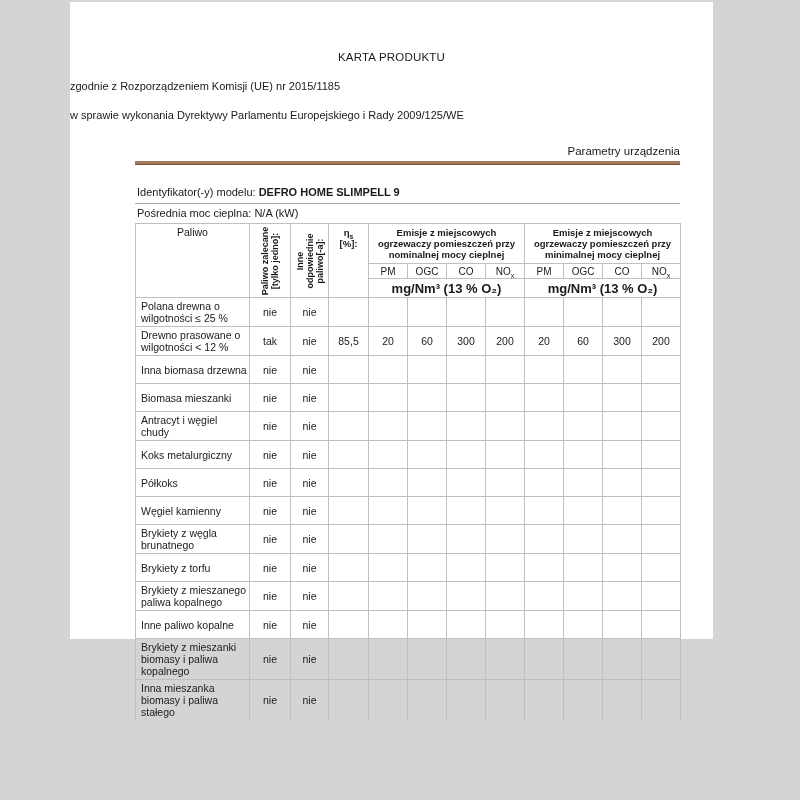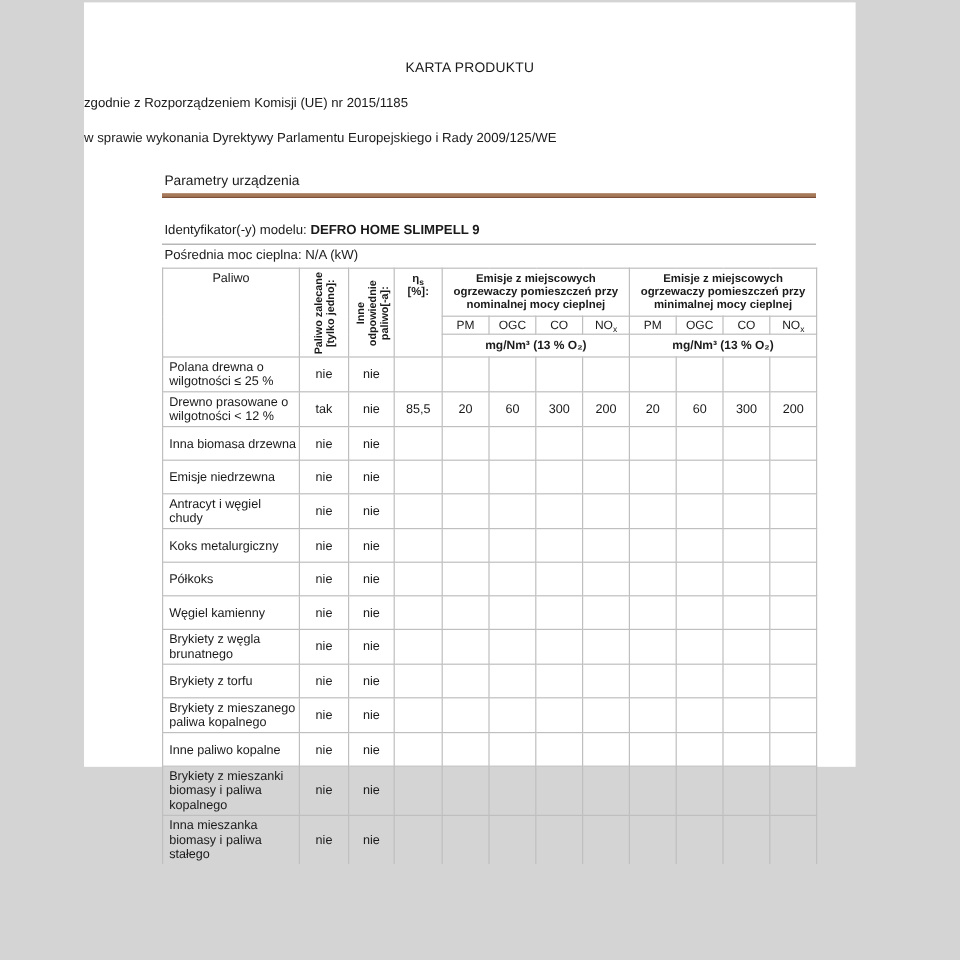--- a/index.html
+++ b/index.html
@@ -11,21 +11,21 @@
     color: var(--text, #1a1a1a);
   }
   .page {
     position: absolute; left: 70px; top: 2px;
     width: 643px; height: 637px;
     background: var(--paper, #ffffff);
   }
   .doc-title { margin-top: 49px; text-align: center; font-size: 11.5px; letter-spacing: .2px; }
   .doc-sub   { margin-top: 17px; font-size: 11px; }
   .content   { margin: 0 33px 0 65px; }
-  .section-heading { margin-top: 24px; font-size: 11.5px; padding-left: 2px; }
+  .section-heading { margin-top: 24px; font-size: 11.5px; padding-left: 2px; text-align: right; }
   .accent-rule {
     margin-top: 4px; height: 4px;
     background: var(--accent_brown, #a6795a);
     border-bottom: 1px solid var(--accent_brown_dark, #7c5138);
   }
   .info-list { margin-top: 18px; }
   .info-line { font-size: 11px; padding: 3px 0 5px 2px; border-bottom: 1px solid var(--separator, #a6a6a6); }
   .info-line:last-child { border-bottom: 0; padding-bottom: 2px; }
   .b { font-weight: bold; }
   .strike { text-decoration: line-through; }
@@ -39,21 +39,21 @@
   .vert-th { position: relative; }
   .rot {
     position: absolute; top: 50%; left: 50%;
     transform: translate(-50%, -50%) rotate(-90deg);
     width: 70px; text-align: center;
     font-size: 9px; font-weight: bold; line-height: 10px;
   }
   .eta-h   { font-size: 9.5px; font-weight: bold; vertical-align: top; padding-top: 3px; line-height: 11px; text-align: center; }
   .group-h { font-size: 9.5px; font-weight: bold; line-height: 11px; padding: 1px 2px; vertical-align: middle; text-align: center; }
   .pol-h   { font-size: 10px;  font-weight: normal; }
-  .unit-h  { font-size: 10px; font-weight: bold; text-align: center; }
+  .unit-h  { font-size: 13px; font-weight: bold; text-align: center; }
   .params tbody tr { height: 28px; }
   .params tbody td { font-size: 10.5px; text-align: center; line-height: 12px; padding: 2px 1px; }
   .params tbody td.fuel-cell { text-align: left; padding-left: 5px; }
   .params tbody tr:last-child td { border-bottom: 0; }
   sub { font-size: 7px; line-height: 0; }
 </style>
 </head>
 <body>
 
 <div class="page">
@@ -153,21 +153,21 @@
             <td></td>
             <td></td>
             <td></td>
             <td></td>
             <td></td>
             <td></td>
             <td></td>
             <td></td>
           </tr>
           <tr>
-            <td class="fuel-cell">Emisje niedrzewna</td>
+            <td class="fuel-cell">Biomasa mieszanki</td>
             <td>nie</td>
             <td>nie</td>
             <td></td>
             <td></td>
             <td></td>
             <td></td>
             <td></td>
             <td></td>
             <td></td>
             <td></td>

